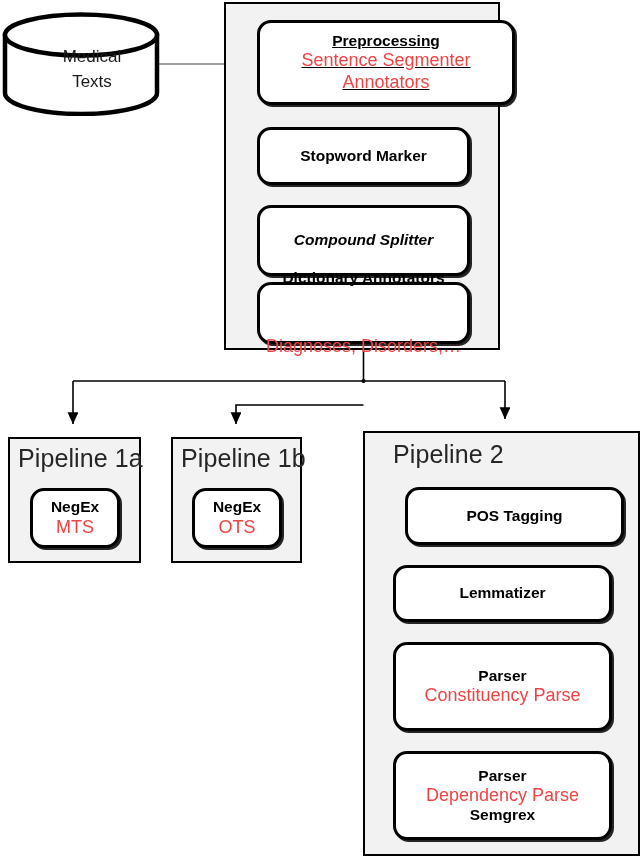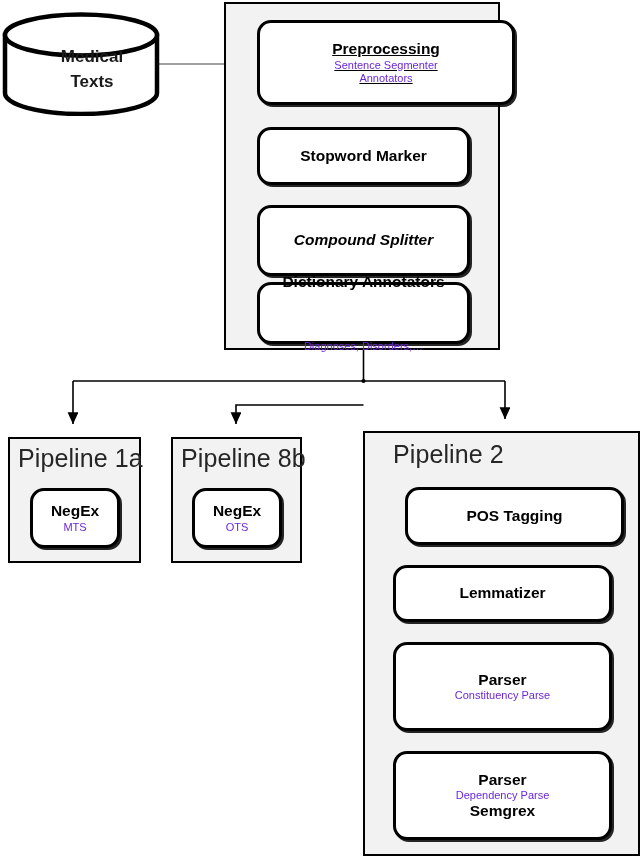--- a/index.html
+++ b/index.html
@@ -64,22 +64,22 @@
     line-height: 1.18;
     white-space: nowrap;
   }
   .node .ln.bold {
     font-weight: bold;
     font-size: 15.5px;
     color: #000000;
   }
   .node .ln.norm {
     font-weight: normal;
-    font-size: 11px;
-    color: #6d28d9;
+    font-size: 18px;
+    color: #ef4444;
   }
 
   
   .cylinder {
     position: absolute;
   }
   .cyl-label {
     position: absolute;
     left: 0;
     width: 100%;
@@ -122,21 +122,21 @@
 
     <path d="M363.5,405 L236,405 L236,424" fill="none" stroke="#000000" stroke-width="1.6" marker-end="url(#arrowBlack)"></path>
 
     <path d="M505,381 L505,419" fill="none" stroke="#000000" stroke-width="1.6" marker-end="url(#arrowBlack)"></path>
 
     <line x1="502.5" y1="545" x2="502.5" y2="563" stroke="#000000" stroke-width="1.8" marker-end="url(#arrowBlack)"></line>
     <line x1="502.5" y1="622" x2="502.5" y2="640" stroke="#000000" stroke-width="1.8" marker-end="url(#arrowBlack)"></line>
     <line x1="502.5" y1="731" x2="502.5" y2="749" stroke="#000000" stroke-width="1.8" marker-end="url(#arrowBlack)"></line>
   </svg>
 
-  <div class="cylinder" style="left:2px; top:12px; width:180px; height:104px;font-weight:bold;">
+  <div class="cylinder" style="left:2px; top:12px; width:180px; height:104px;">
     <svg width="158" height="104" viewBox="0 0 158 104">
       <path d="M3,23 L3,81 A76,21 0 0,0 155,81 L155,23 Z" fill="#ffffff" stroke="#000000" stroke-width="4.5"></path>
       <ellipse cx="79" cy="23" rx="76" ry="20.5" fill="#ffffff" stroke="#000000" stroke-width="4.5"></ellipse>
     </svg>
     <div class="cyl-label" style="top:33px;">
       <span>Medical</span><br>
       <span>Texts</span>
     </div>
   </div>
 
@@ -162,21 +162,21 @@
   </div>
 
   <div class="group-box" style="left:8px; top:437px; width:133px; height:126px;"></div>
   <div class="group-title" style="left:18px; top:446px;">Pipeline 1a</div>
   <div class="node" style="left:30px; top:488px; width:90px; height:60px;">
     <span class="ln bold">NegEx</span>
     <span class="ln norm">MTS</span>
   </div>
 
   <div class="group-box" style="left:171px; top:437px; width:131px; height:126px;"></div>
-  <div class="group-title" style="left:181px; top:446px;">Pipeline 8b</div>
+  <div class="group-title" style="left:181px; top:446px;">Pipeline 1b</div>
   <div class="node" style="left:192px; top:488px; width:90px; height:60px;">
     <span class="ln bold">NegEx</span>
     <span class="ln norm">OTS</span>
   </div>
 
   <div class="group-box" style="left:363px; top:431px; width:277px; height:425px;"></div>
   <div class="group-title" style="left:373px; top:442px;margin-left:20px;">Pipeline 2</div>
 
   <div class="node" style="left:393px; top:487px; width:219px; height:58px;margin-left:12px;">
     <span class="ln bold">POS Tagging</span>

